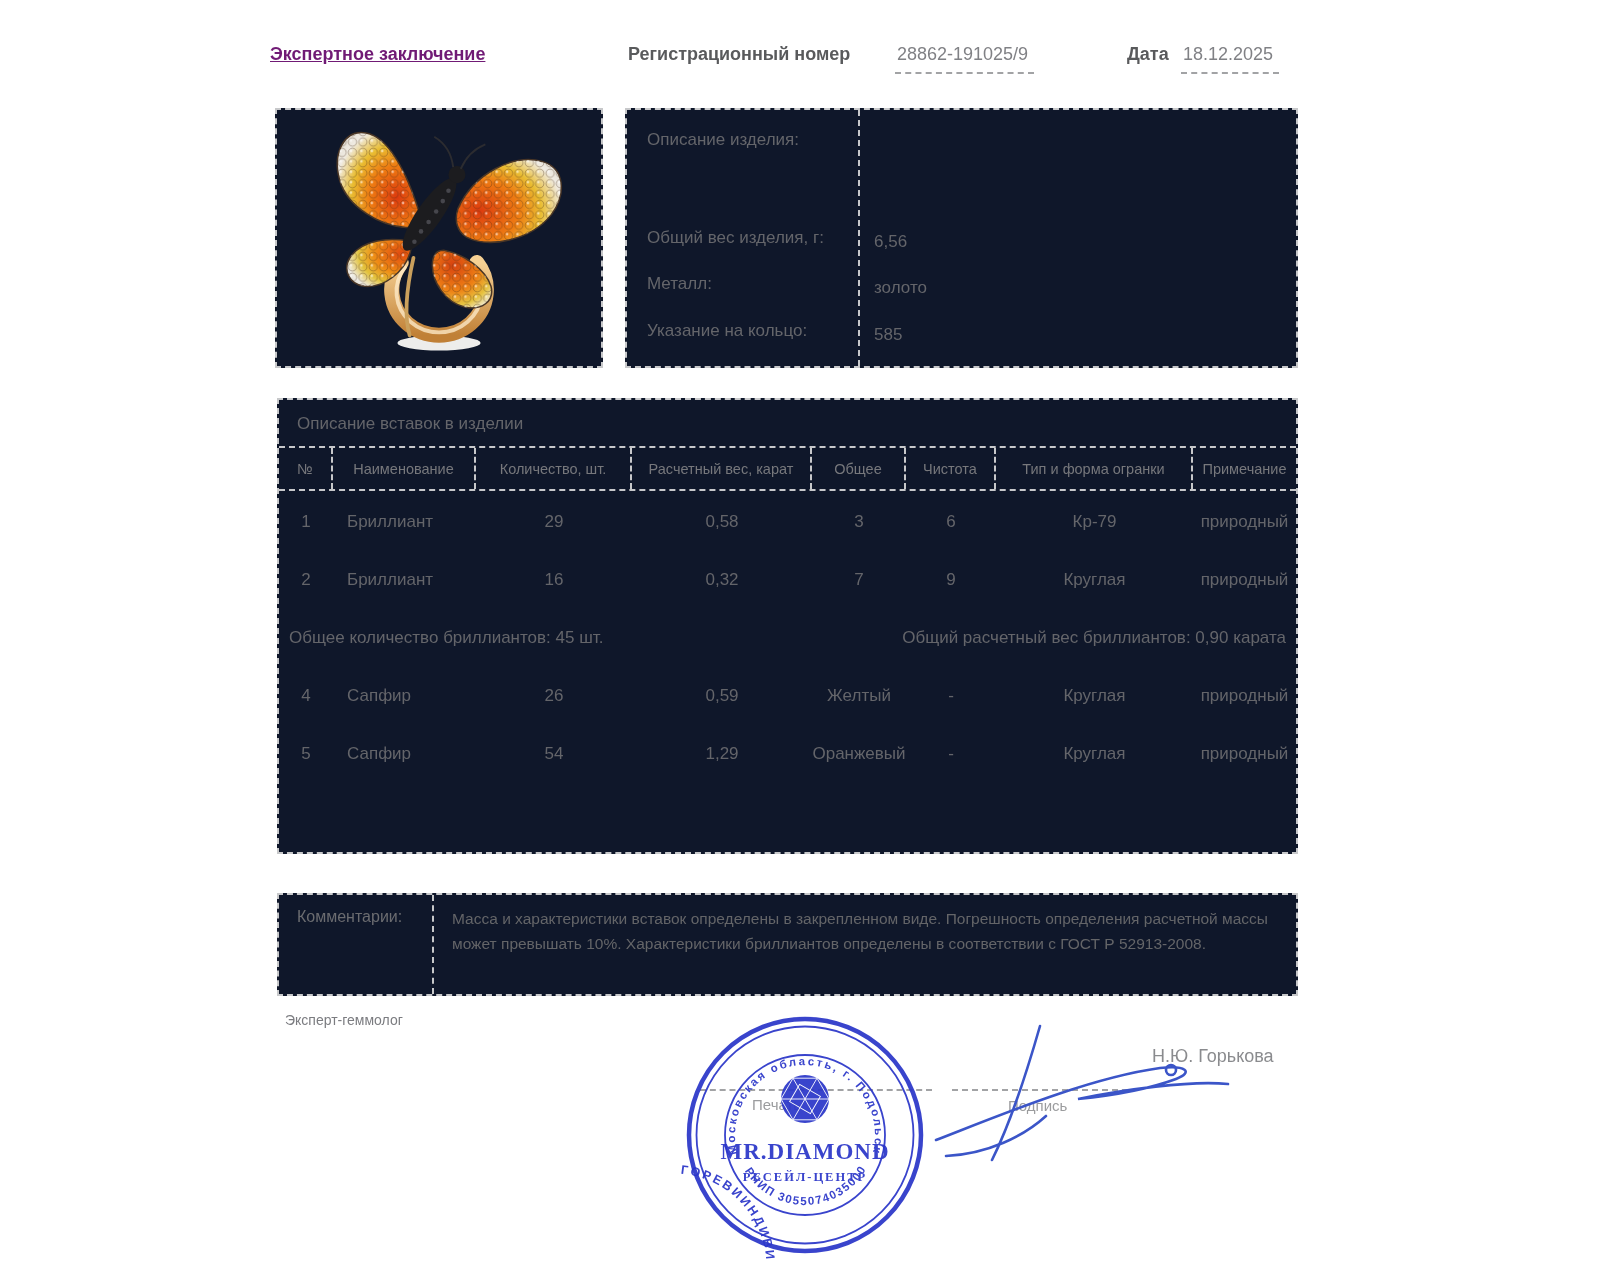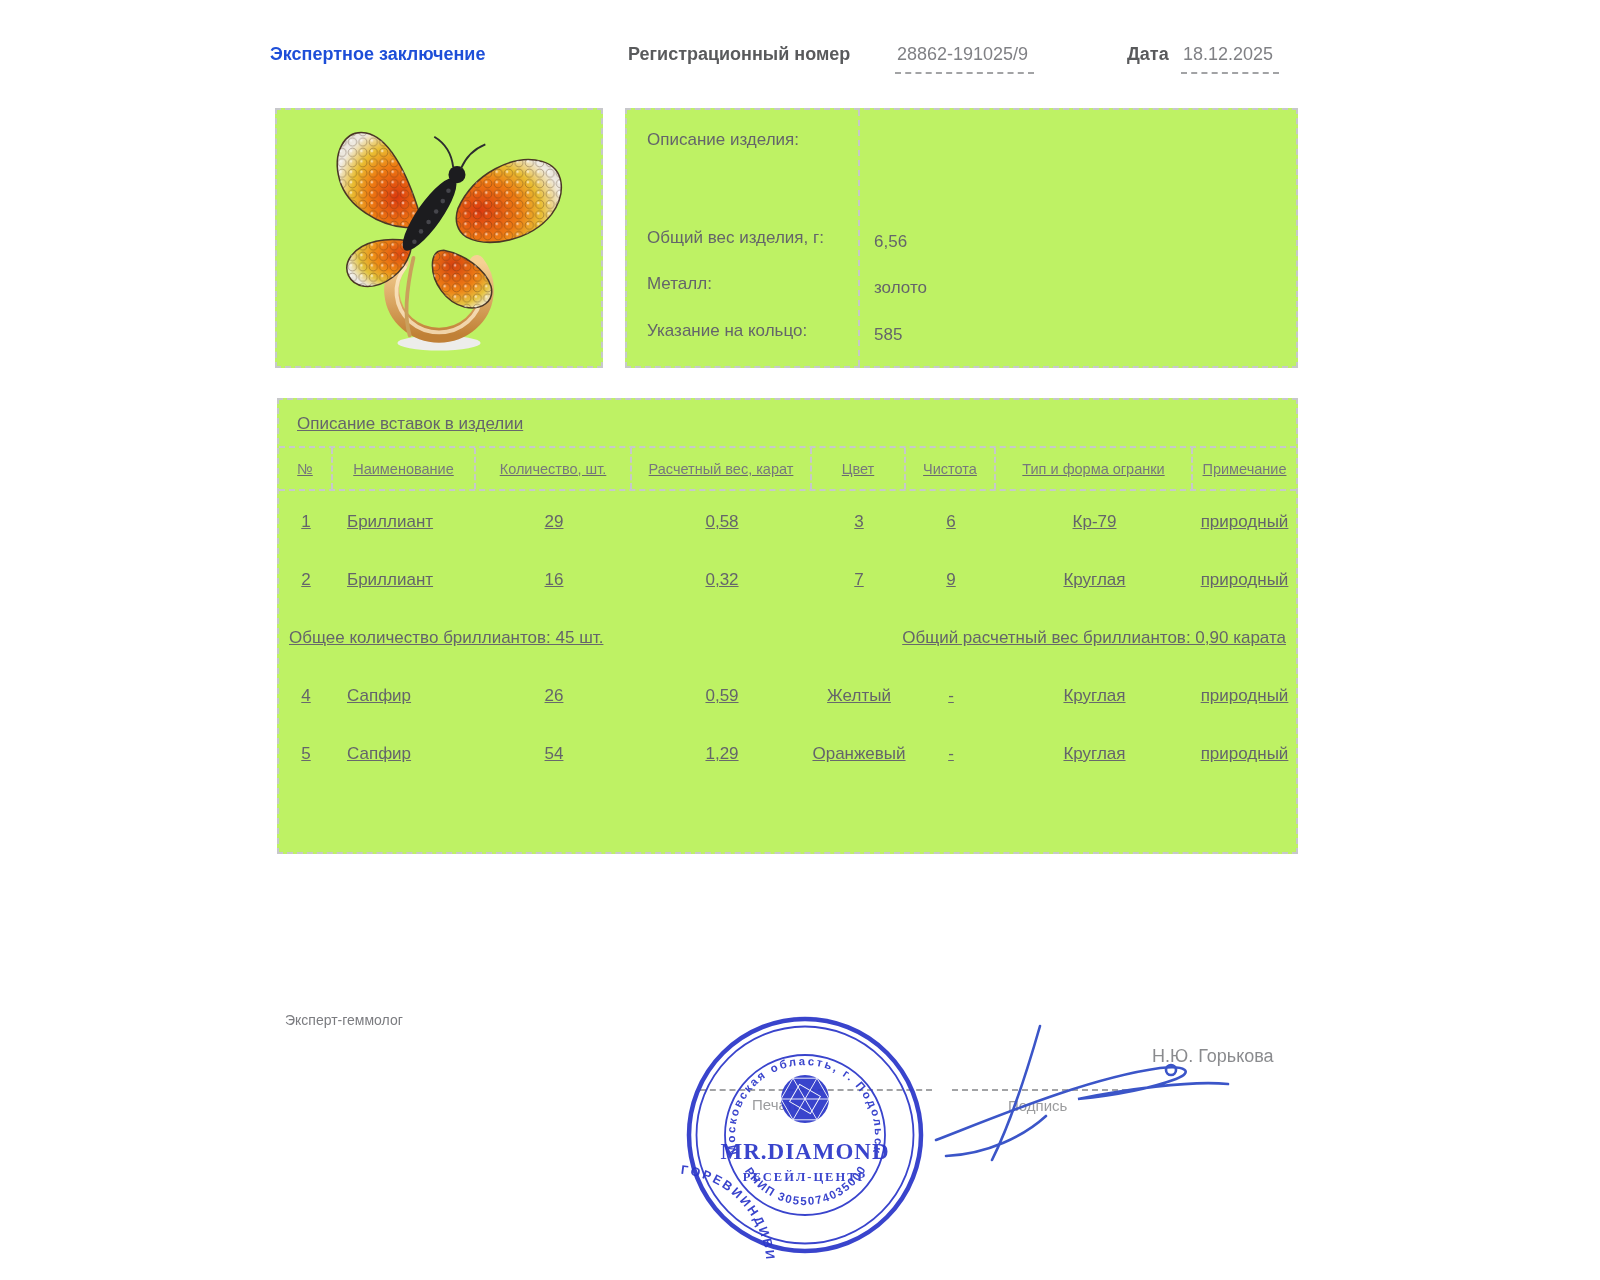--- a/index.html
+++ b/index.html
@@ -4,30 +4,30 @@
 <style>
   html,body { margin:0; padding:0; background:#ffffff; }
   .page {
     position:relative; width:1600px; height:1280px; background:#fff;
     font-family:"Liberation Sans","DejaVu Sans",sans-serif;
     color:#68696c; overflow:hidden;
   }
   .abs { position:absolute; }
 
   
-  .h-title { left:270px; top:44px; font-size:18px; font-weight:bold; color:#1d4ed8; }
+  .h-title { left:270px; top:44px; font-size:18px; font-weight:bold; color:#701a75;text-decoration:underline; }
   .h-reg-label { left:628px; top:44px; font-size:18px; font-weight:bold; color:#595a5c; }
   .h-reg-value { left:895px; top:44px; font-size:18px; color:#808185;
                  border-bottom:2px dashed #a2a3a5; padding:0 6px 7px 2px; }
   .h-date-label { left:1127px; top:44px; font-size:18px; font-weight:bold; color:#595a5c; }
   .h-date-value { left:1181px; top:44px; font-size:18px; color:#808185;
                   border-bottom:2px dashed #a2a3a5; padding:0 6px 7px 2px; }
 
   
-  .dbox { border:2px dashed #c7c8ca; box-sizing:border-box; background:#bef264;text-decoration:underline; }
+  .dbox { border:2px dashed #c7c8ca; box-sizing:border-box; background:#0f172a; }
 
   
   .photo-box { left:275px; top:108px; width:328px; height:260px;
                display:flex; align-items:center; justify-content:center; }
 
   
   .details-box { left:625px; top:108px; width:673px; height:260px; }
   .details-divider { position:absolute; left:231px; top:0; bottom:0;
                      border-left:2px dashed #c7c8ca; }
   .fld-label { position:absolute; left:20px; font-size:17px; color:#64656a; }
@@ -175,21 +175,21 @@
     <div class="fld-value" style="top:211px">585</div>
   </div>
 
   <div class="abs dbox tbl">
     <div class="tbl-title">Описание вставок в изделии</div>
     <div class="thead grid-cols">
       <div class="hcell">№</div>
       <div class="hcell">Наименование</div>
       <div class="hcell">Количество, шт.</div>
       <div class="hcell">Расчетный вес, карат</div>
-      <div class="hcell">Цвет</div>
+      <div class="hcell">Общее</div>
       <div class="hcell">Чистота</div>
       <div class="hcell">Тип и форма огранки</div>
       <div class="hcell">Примечание</div>
     </div>
     <div id="tbody" style="padding-top:2px">
         <div class="trow grid-cols">
           <div class="tcell c0">1</div>
           <div class="tcell c1">Бриллиант</div>
           <div class="tcell c2">29</div>
           <div class="tcell c3">0,58</div>
@@ -228,20 +228,24 @@
           <div class="tcell c2">54</div>
           <div class="tcell c3">1,29</div>
           <div class="tcell c4">Оранжевый</div>
           <div class="tcell c5">-</div>
           <div class="tcell c6">Круглая</div>
           <div class="tcell c7">природный</div>
         </div>
       </div>
   </div>
 
+  <div class="abs dbox comments">
+    <div class="cm-label">Комментарии:</div>
+    <div class="cm-text">Масса и характеристики вставок определены в закрепленном виде. Погрешность определения расчетной массы может превышать 10%. Характеристики бриллиантов определены в соответствии с ГОСТ Р 52913-2008.</div>
+  </div>
 
   <div class="abs ft-expert-title">Эксперт-геммолог</div>
 
   <div class="abs sig-line stamp-line"></div>
   <div class="abs stamp-label">Печать</div>
   <div class="abs sig-line sign-line"></div>
   <div class="abs sign-label">Подпись</div>
   <div class="abs ft-name">Н.Ю. Горькова</div>
 
   <div class="abs stamp-wrap">

